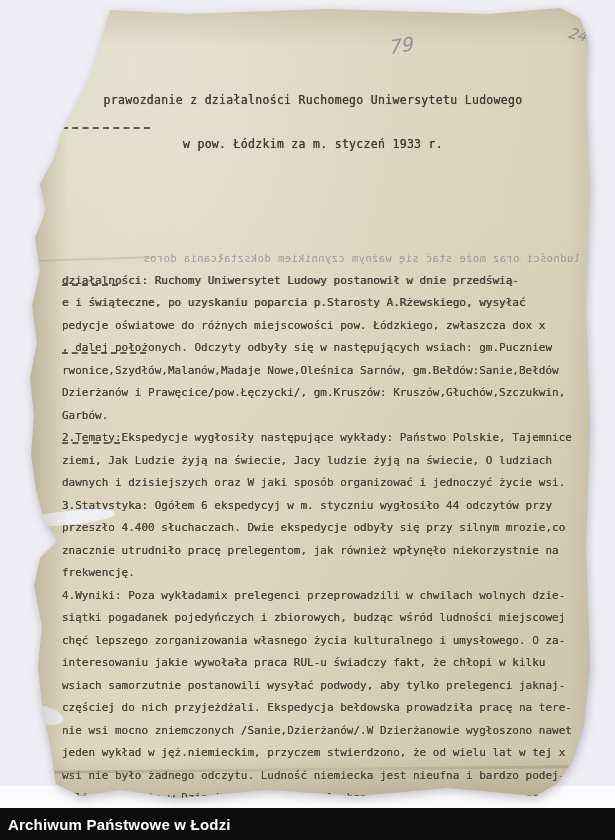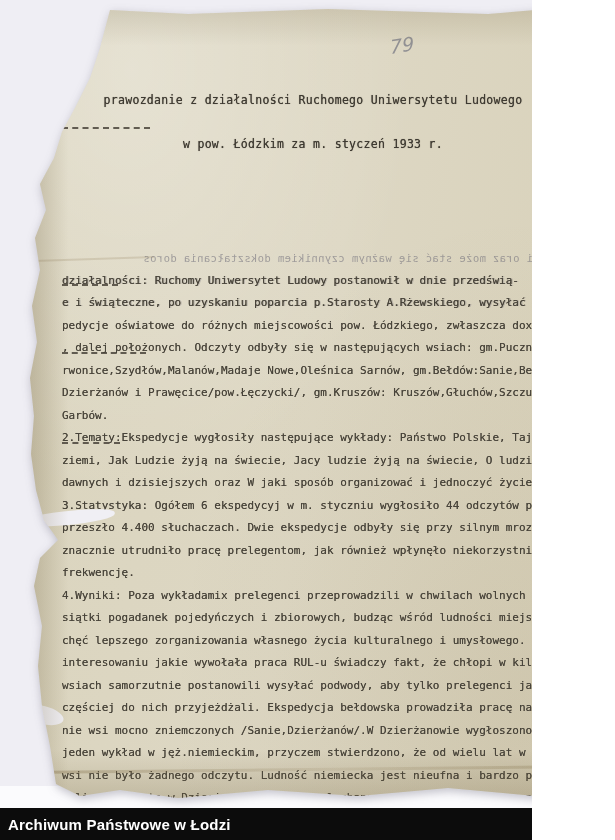--- a/index.html
+++ b/index.html
@@ -1,17 +1,17 @@
 <!DOCTYPE html>
 <html><head>
 <meta charset="utf-8">
 <style>
   html,body{margin:0;padding:0;}
   #screen{
-    position:relative; width:532px; height:840px; overflow:hidden;
+    position:relative; width:615px; height:840px; overflow:hidden;
     background:#efeef4;
     font-family:"DejaVu Sans Mono", monospace;
   }
   
   .scan-light-strip{position:absolute; left:0; top:786px; width:615px; height:24px; background:#fbfbfd;}
 
   
   .paper-wrap{position:absolute; left:0; top:0; width:615px; height:840px; filter:drop-shadow(1px 3px 5px rgba(60,55,80,.30));}
   .paper{
     position:absolute; left:28px; top:6px; width:577px; height:792px;

